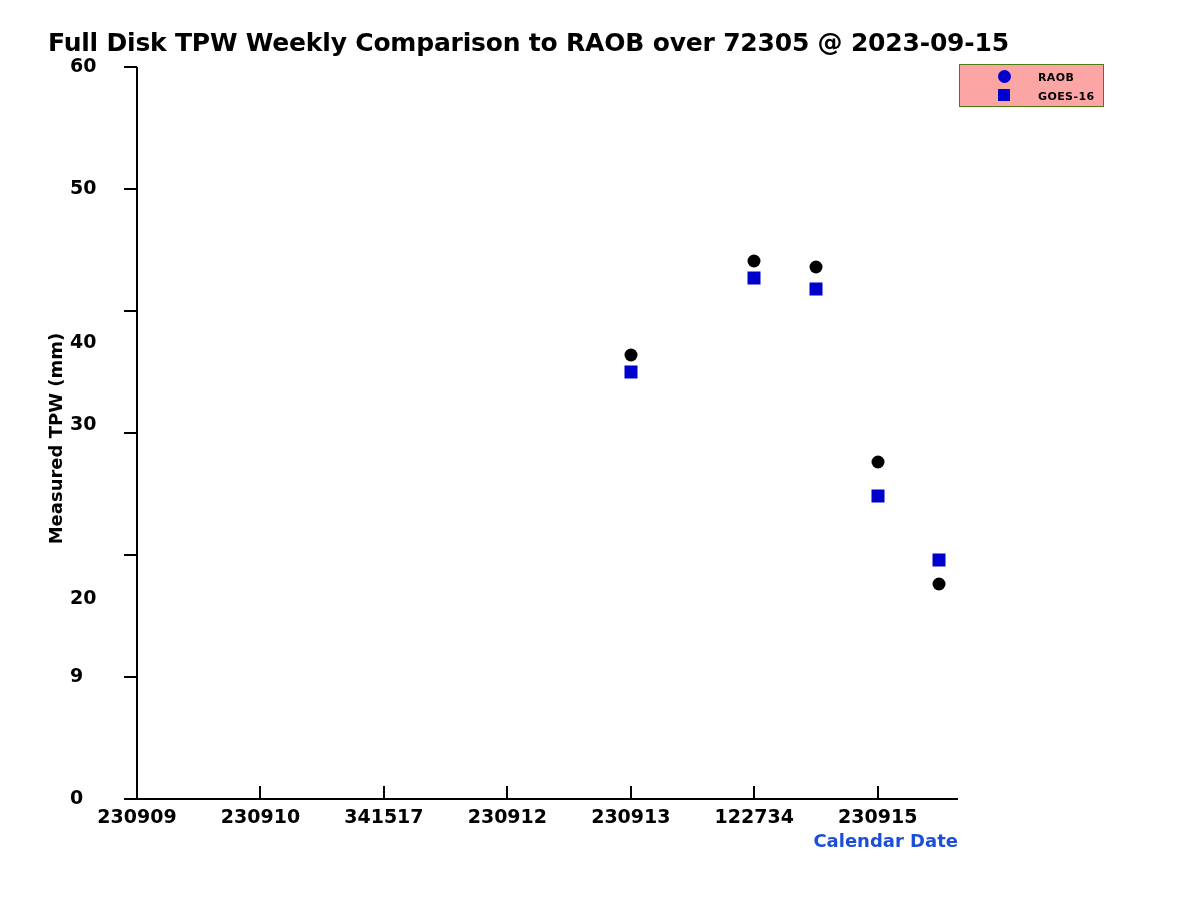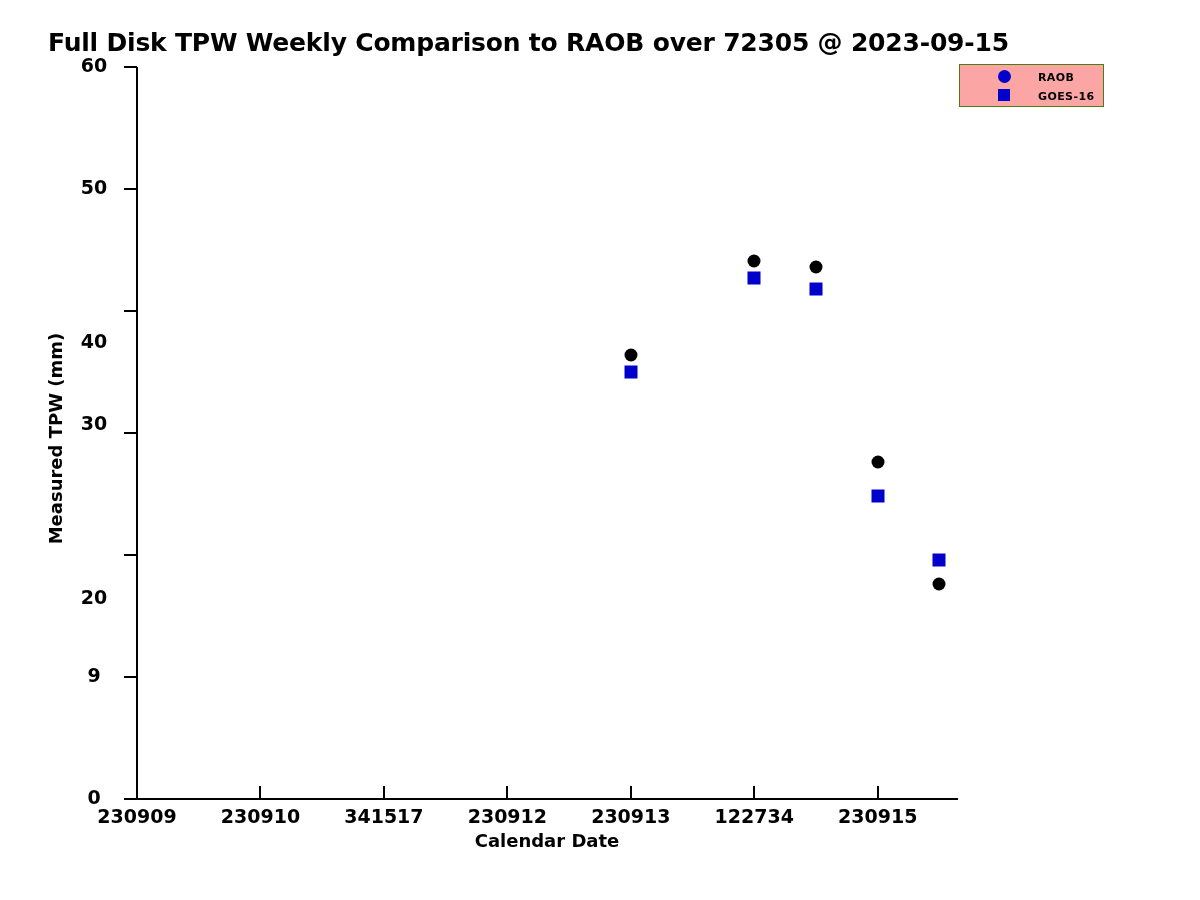--- a/index.html
+++ b/index.html
@@ -61,41 +61,41 @@
     top: 786px;
     width: 2px;
     height: 13px;
   }
   .ytick-label {
     position: absolute;
     right: 1082px; 
     font-size: 19px;
     font-weight: bold;
     color: #000000;
-    text-align: center;
+    text-align: left;
     white-space: nowrap;
   }
   .xtick-label {
     position: absolute;
     font-size: 19px;
     font-weight: bold;
     color: #000000;
     text-align: center;
     white-space: nowrap;
     transform: translateX(-50%);
   }
   #x-axis-label {
     position: absolute;
     top: 830px;
     left: 136px;
     width: 822px;
-    text-align: center;
+    text-align: right;
     font-size: 18px;
     font-weight: bold;
-    color: #000000;
+    color: #1d4ed8;
   }
   #y-axis-label {
     position: absolute;
     left: -195px;
     top: 428px;
     width: 500px;
     text-align: center;
     font-size: 18px;
     font-weight: bold;
     color: #000000;

